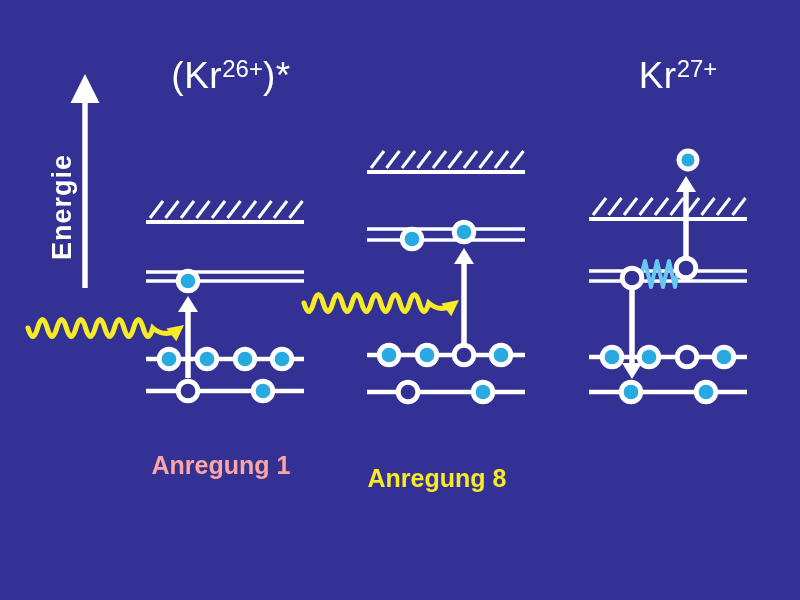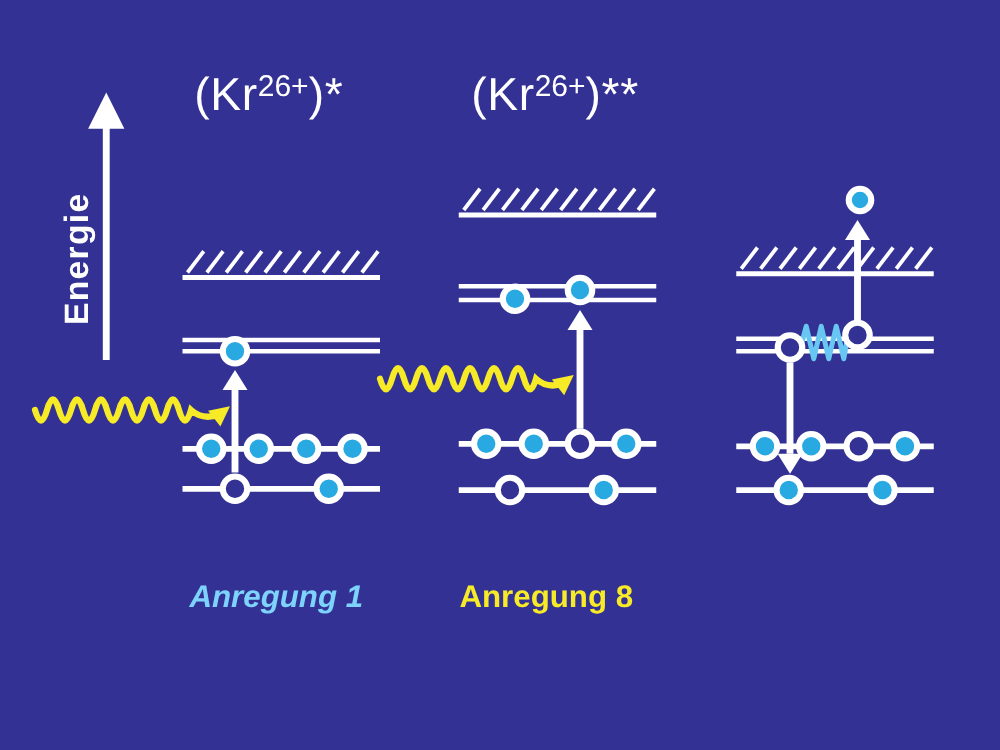--- a/index.html
+++ b/index.html
@@ -3,21 +3,21 @@
 <meta charset="utf-8">
 <style>
   html,body{margin:0;padding:0;background:#222;}
   .stage{
     position:relative;width:800px;height:600px;overflow:hidden;
     font-family:"Liberation Sans",sans-serif;
   }
   .stage svg{position:absolute;left:0;top:0;}
   .panel-title{
     position:absolute;transform:translate(-50%,-50%);
-    font-size:37px;font-weight:400;white-space:nowrap;letter-spacing:.5px;
+    font-size:37px;font-weight:400;white-space:nowrap;letter-spacing:.5px;margin-left:16px;
   }
   .panel-title sup{font-size:24px;line-height:0;vertical-align:11px;letter-spacing:0;}
   .caption{
     position:absolute;transform:translate(-50%,-50%);
     font-size:25px;font-weight:bold;white-space:nowrap;text-align:center;line-height:31px;
   }
   .energie{
     position:absolute;left:62px;top:207px;
     transform:translate(-50%,-50%) rotate(-90deg);
     font-size:27px;font-weight:bold;letter-spacing:1px;white-space:nowrap;
@@ -111,20 +111,20 @@
       <circle cx="724" cy="357" r="9.8" fill="#29A9E1" stroke="#FFFFFF" stroke-width="4.9"></circle>
       <circle cx="631" cy="392" r="9.8" fill="#29A9E1" stroke="#FFFFFF" stroke-width="4.9"></circle>
       <circle cx="706" cy="392" r="9.8" fill="#29A9E1" stroke="#FFFFFF" stroke-width="4.9"></circle>
       <circle cx="688" cy="160" r="9" fill="#29A9E1" stroke="#FFFFFF" stroke-width="4.9"></circle>
     </svg>
 
   <div class="energie" id="energie" style="color: rgb(255, 255, 255);">Energie</div>
 
   <div class="panel-title" style="left: 215px; top: 76px; color: rgb(255, 255, 255);"><span>(Kr</span><sup>26+</sup><span>)*</span></div>
 
-  <div class="panel-title" style="left: 444px; top: 76px; color: rgb(255, 255, 255);"><span>(Kr</span><sup>26+</sup><span>)**</span></div>
 
+  <div class="panel-title" style="left: 662px; top: 76px; color: rgb(255, 255, 255);"><span>Kr</span><sup>27+</sup><span></span></div>
 
-  <div class="caption cap-excite" style="left: 221px; top: 478px; color: #7dd3fc; font-style: italic;">Anregung 1</div>
+  <div class="caption cap-excite" style="left: 221px; top: 465px; color: #fca5a5;">Anregung 1</div>
 
   <div class="caption cap-excite" style="left: 437px; top: 478px; color: rgb(247, 234, 39);">Anregung 8</div>
 
 </div>
 
 </body></html>

